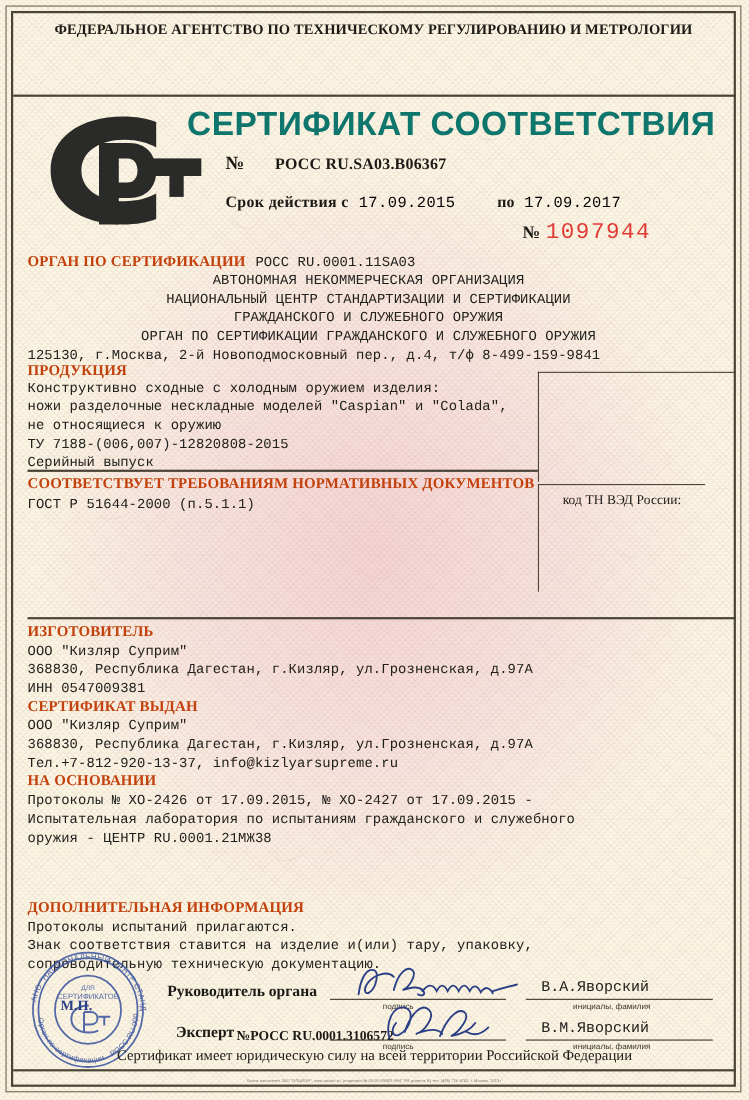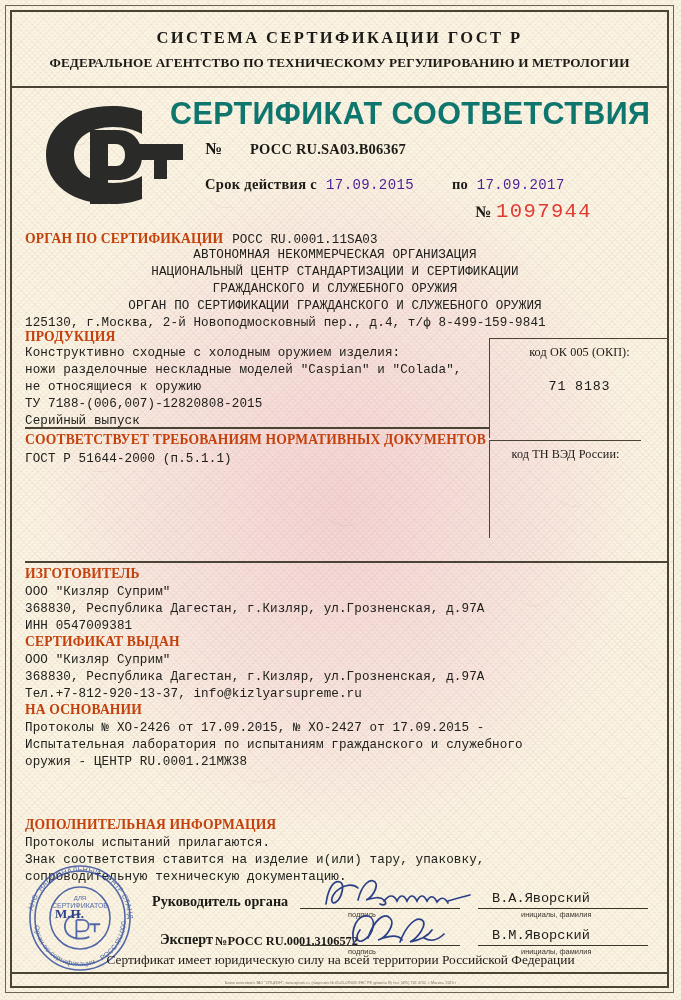--- a/index.html
+++ b/index.html
@@ -57,21 +57,21 @@
   
   .numline{position:absolute;left:205px;top:139px;font-size:0;}
   .no-glyph{font-family:"Liberation Serif",serif;font-weight:bold;font-size:17px;color:#1c1a16;}
   .numval{
     font-family:"Liberation Serif",serif;font-weight:bold;font-size:14.5px;
     color:#1c1a16;margin-left:28px;letter-spacing:.2px;
   }
   .termline{position:absolute;left:205px;top:175px;white-space:nowrap;}
   .term-lbl{font-weight:bold;font-size:14.5px;color:#1c1a16;letter-spacing:.3px;}
   .term-date{
-    font-family:"Liberation Mono",monospace;font-size:14px;color:#4c1d95;
+    font-family:"Liberation Mono",monospace;font-size:14px;color:#000000;
     margin-left:9px;letter-spacing:.4px;
   }
   .term-po{font-weight:bold;font-size:14.5px;color:#1c1a16;margin-left:38px;}
   .blank-no{position:absolute;left:475px;top:200px;white-space:nowrap;}
   .blank-no .n{font-family:"Liberation Serif",serif;font-weight:bold;font-size:16px;color:#1c1a16;}
   .blank-red{
     font-family:"Liberation Mono",monospace;font-size:20.5px;color:#e03a34;
     letter-spacing:1.4px;margin-left:5px;
   }
   
@@ -163,21 +163,20 @@
       <path d="M560 500 q10 9 20 6"></path>
     <path d="M180 560 q13 7 24 1"></path>
       <path d="M640 660 q8 10 16 9"></path>
   </g>
 </svg>
 
 <div class="outer-border"></div>
 <div class="inner-border"></div>
 
 <div class="hdr">
-  <div class="hdr-l1">СИСТЕМА СЕРТИФИКАЦИИ ГОСТ Р</div>
   <div class="hdr-l2">ФЕДЕРАЛЬНОЕ АГЕНТСТВО ПО ТЕХНИЧЕСКОМУ РЕГУЛИРОВАНИЮ И МЕТРОЛОГИИ</div>
 </div>
 <div class="rule-head"></div>
 
 <svg class="rst" viewBox="0 0 148 110">
   <path d="M74 6 C34 6 8 26 8 55 C8 84 34 104 74 104 C86 104 96 102 104 99 L104 76 C97 80 87 83 75 83 C52 83 36 72 36 55 C36 38 52 27 75 27 C87 27 97 30 104 34 L104 11 C96 8 86 6 74 6 Z" fill="#2a2a28"></path>
   <path d="M52 30 L52 104 L70 104 L70 80 L80 80 C95 80 104 70 104 56 C104 41 95 30 80 30 Z M70 44 L78 44 C84 44 87 49 87 55 C87 61 84 66 78 66 L70 66 Z" fill="#2a2a28"></path>
   <rect x="101" y="44" width="44" height="16" fill="#2a2a28"></rect>
   <rect x="116" y="52" width="13" height="27" fill="#2a2a28"></rect>
 </svg>
@@ -206,22 +205,20 @@
 <div class="blk mono" style="left:25px;top:315px;">125130, г.Москва, 2-й Новоподмосковный пер., д.4, т/ф 8-499-159-9841</div>
 
 <div class="blk sec-head" style="left:25px;top:329px;">ПРОДУКЦИЯ</div>
 <div class="blk mono" style="left:25px;top:345px;">Конструктивно сходные с холодным оружием изделия:</div>
 <div class="blk mono" style="left:25px;top:362px;">ножи разделочные нескладные моделей "Caspian" и "Colada",</div>
 <div class="blk mono" style="left:25px;top:379px;">не относящиеся к оружию</div>
 <div class="blk mono" style="left:25px;top:396px;">ТУ 7188-(006,007)-12820808-2015</div>
 <div class="blk mono" style="left:25px;top:413px;">Серийный выпуск</div>
 
 <div class="codebox" style="left:489px;top:338px;width:180px;height:100px;">
-  <div class="cap">код ОК 005 (ОКП):</div>
-  <div class="val">71 8183</div>
 </div>
 
 <div class="rule" style="left:25px;top:427px;width:464px;"></div>
 <div class="blk sec-head" style="left:25px;top:432px;">СООТВЕТСТВУЕТ ТРЕБОВАНИЯМ НОРМАТИВНЫХ ДОКУМЕНТОВ</div>
 <div class="blk mono" style="left:25px;top:451px;">ГОСТ Р 51644-2000 (п.5.1.1)</div>
 
 <div class="codebox" style="left:489px;top:440px;width:152px;height:98px;">
   <div class="cap">код ТН ВЭД России:</div>
 </div>
 

